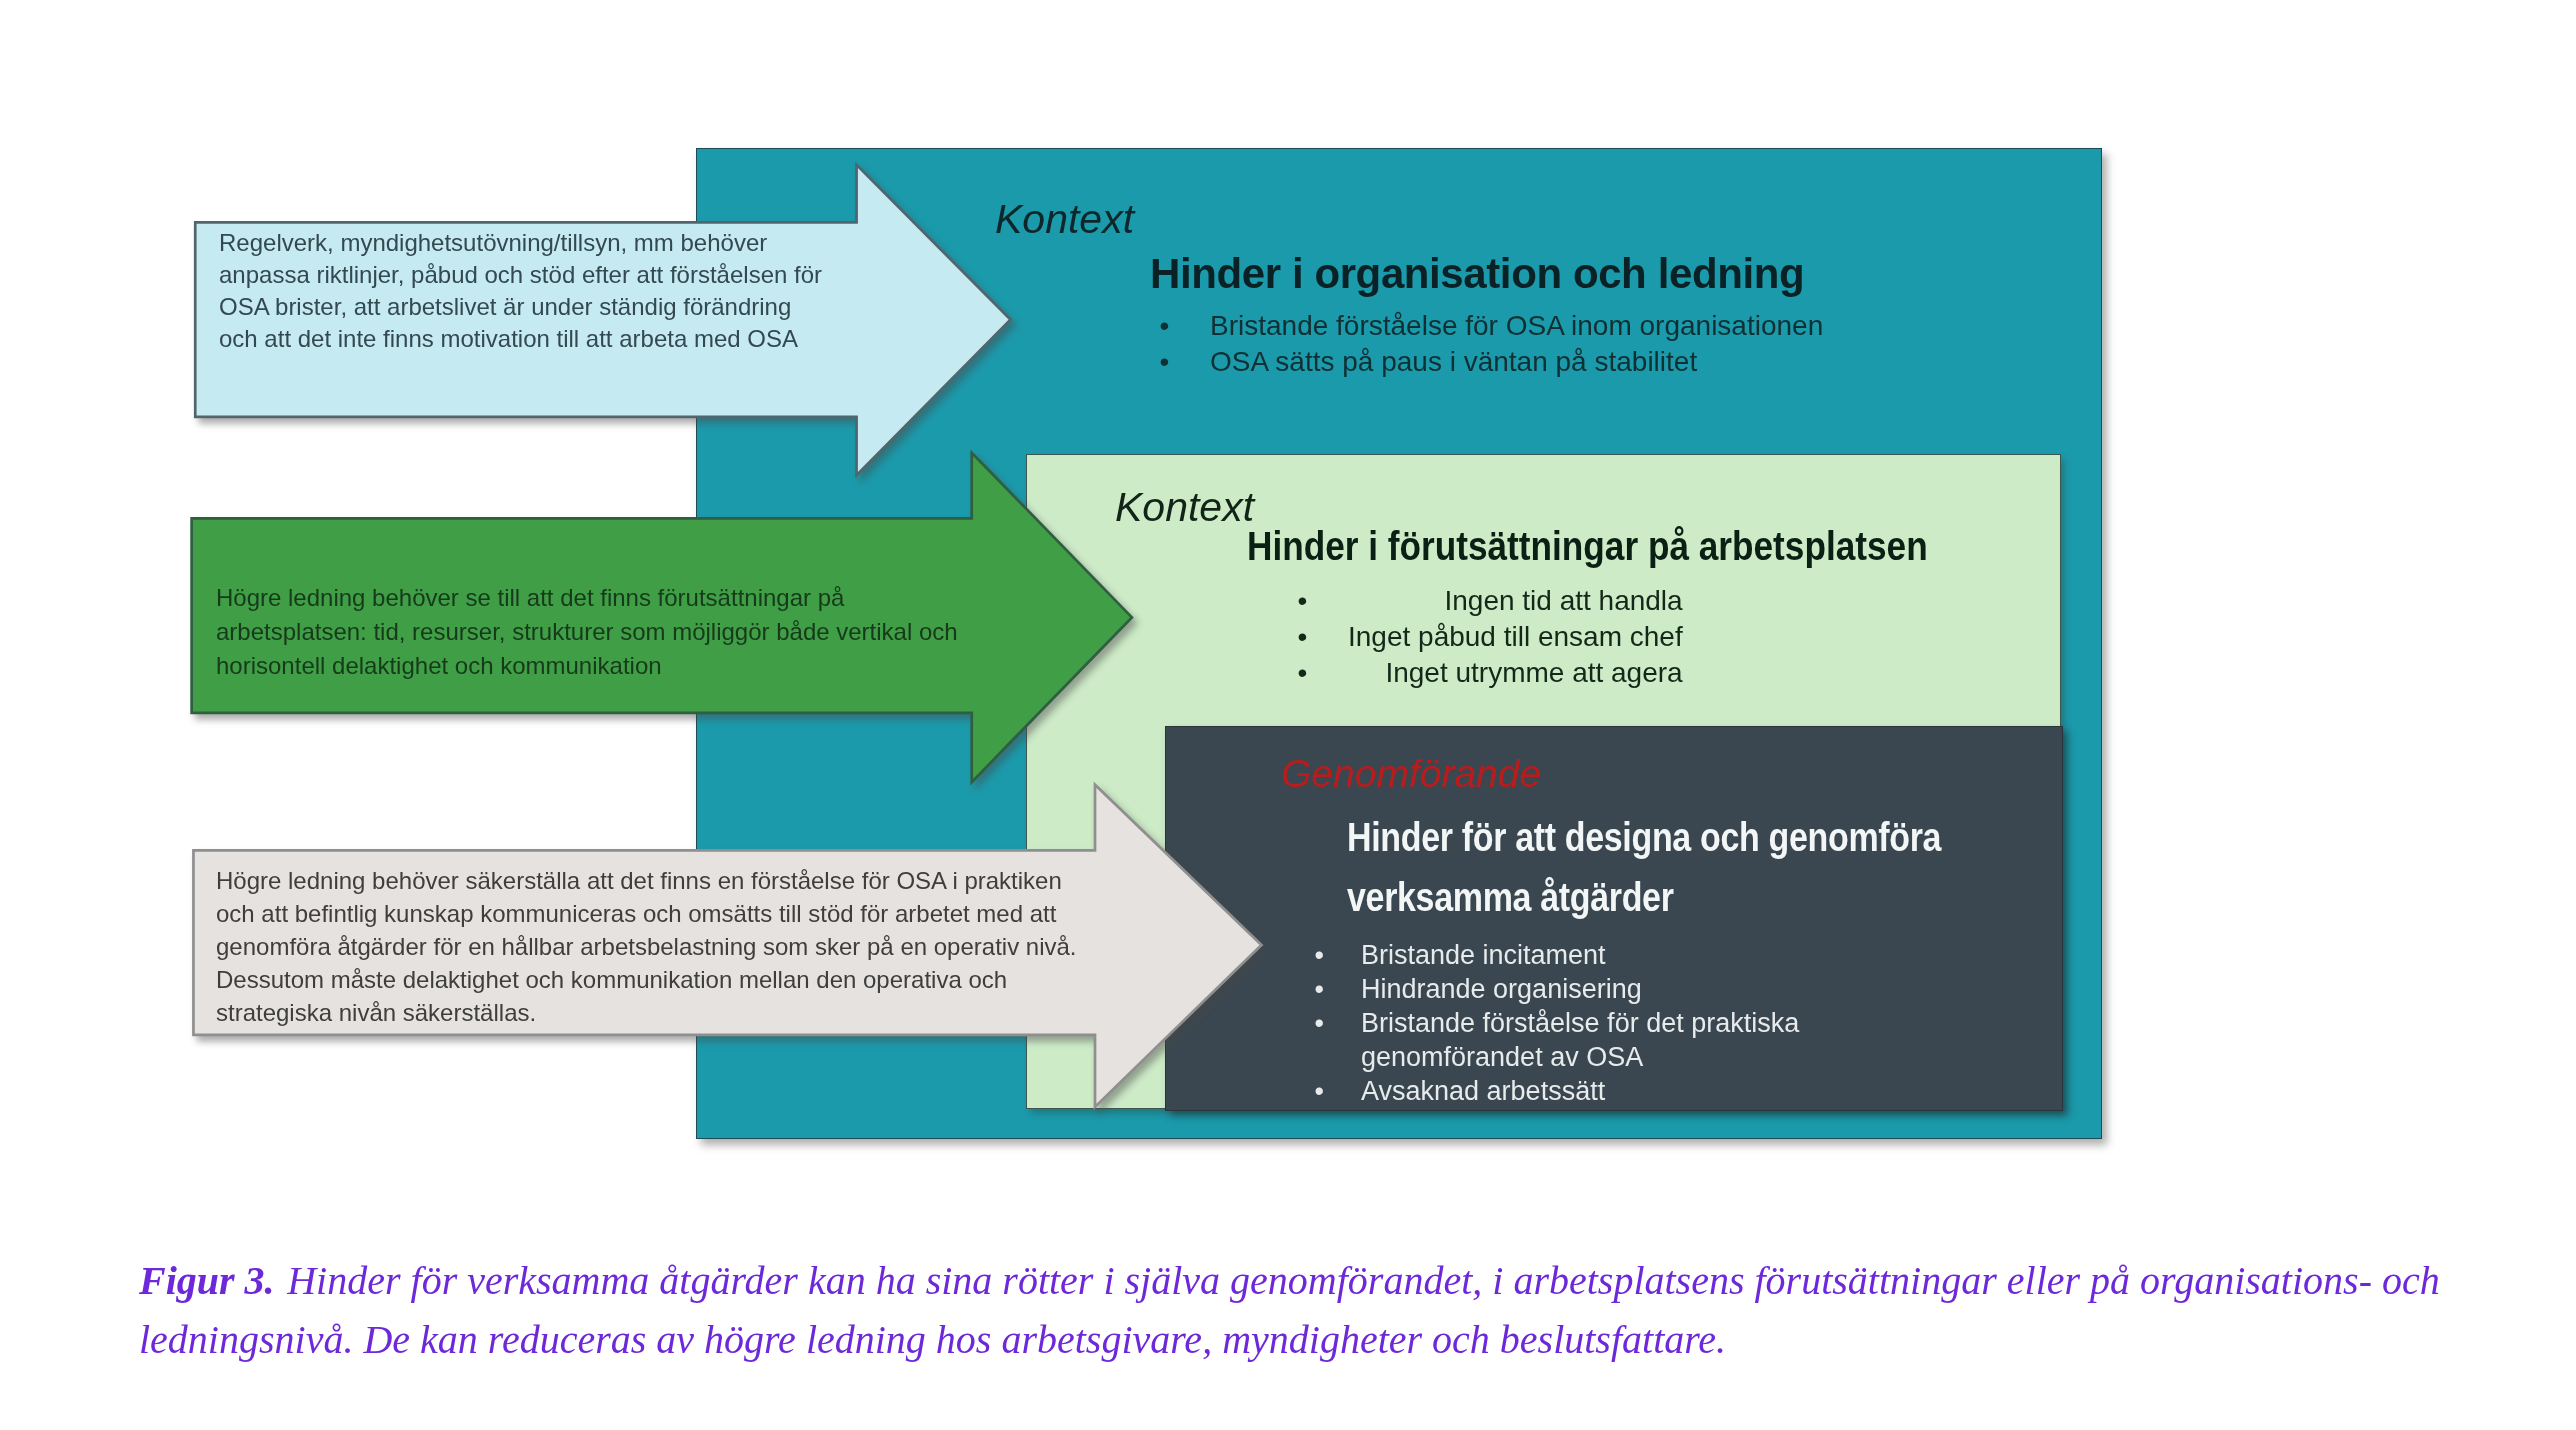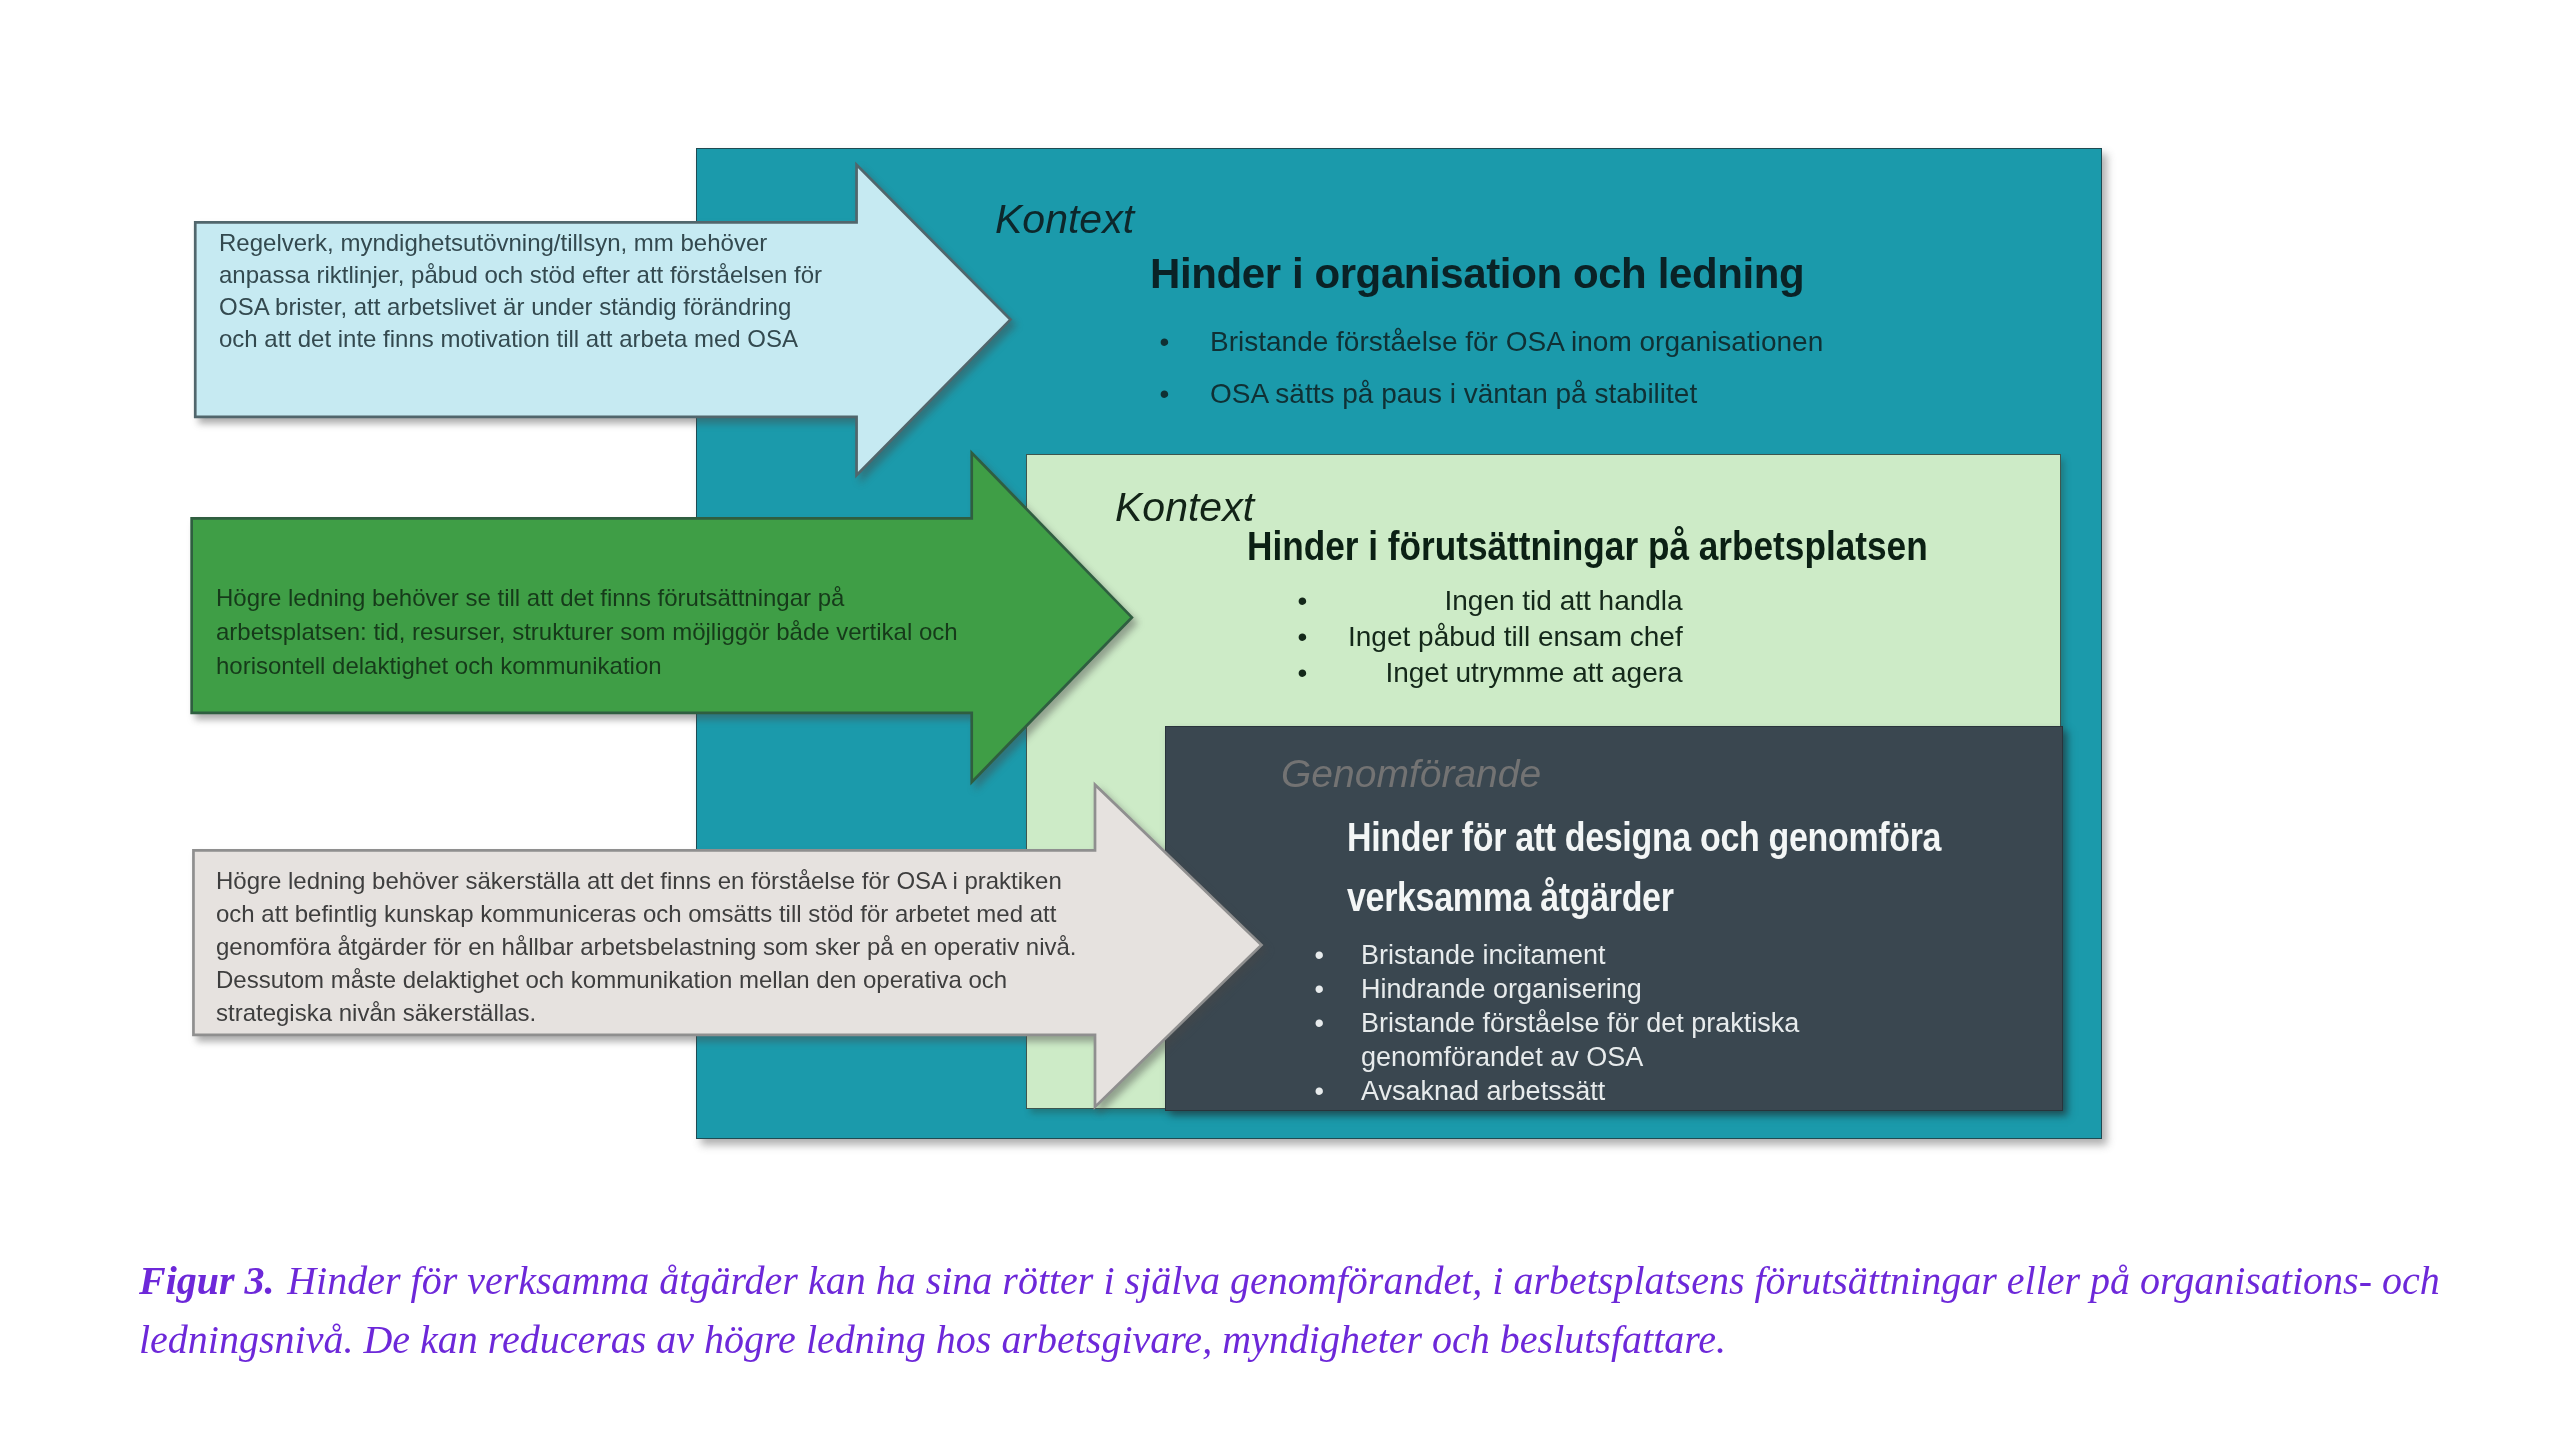--- a/index.html
+++ b/index.html
@@ -31,27 +31,27 @@
 
   
   .k-label{position:absolute;font-style:italic;font-size:41px;color:#0d272b;white-space:nowrap;margin-left:28px;}
   .sec-title{position:absolute;font-weight:bold;white-space:nowrap;transform-origin:left top;}
   .t1{left:1150px;top:250px;font-size:42px;letter-spacing:-0.4px;color:#0a2226;}
   .t2{left:1247px;top:524px;font-size:40px;color:#0b2014;transform:scaleX(0.88);}
   .t3{left:1347px;top:807px;font-size:40px;line-height:60px;color:#f3f6f6;
       width:900px;white-space:normal;letter-spacing:-0.4px;transform:scaleX(0.85);}
   .lbl1{left:967px;top:196px;}
   .lbl2{left:1087px;top:484px;color:#122317;}
-  .lbl3{left:1253px;top:752px;font-size:39px;color:#737373;}
+  .lbl3{left:1253px;top:752px;font-size:39px;color:#b91c1c;}
 
   .bullets{position:absolute;}
   .bullet{position:relative;padding-left:56px;}
   .bullet::before{content:"\2022";position:absolute;left:5.4px;top:0;}
   .bl1{left:1154px;top:308px;font-size:28px;color:#103034;}
-  .bl1 .bullet{line-height:36px;white-space:nowrap;margin-top:16px;}
+  .bl1 .bullet{line-height:36px;white-space:nowrap;}
   .bl2{left:1292px;top:583px;font-size:28px;color:#14281a;text-align:right;}
   .bl2 .bullet{line-height:36px;white-space:nowrap;}
   .bl3{left:1309px;top:938px;width:621px;font-size:27px;color:#e7ebec;}
   .bl3 .bullet{line-height:34px;padding-left:52px;}
 
   
   .caption{position:absolute;left:139px;top:1251px;width:2330px;
            font-family:"Liberation Serif","DejaVu Serif",serif;font-style:italic;
            font-size:40px;line-height:59px;color:#6d28d9;}
   .cap-label{font-weight:bold;margin-right:12.6px;}

